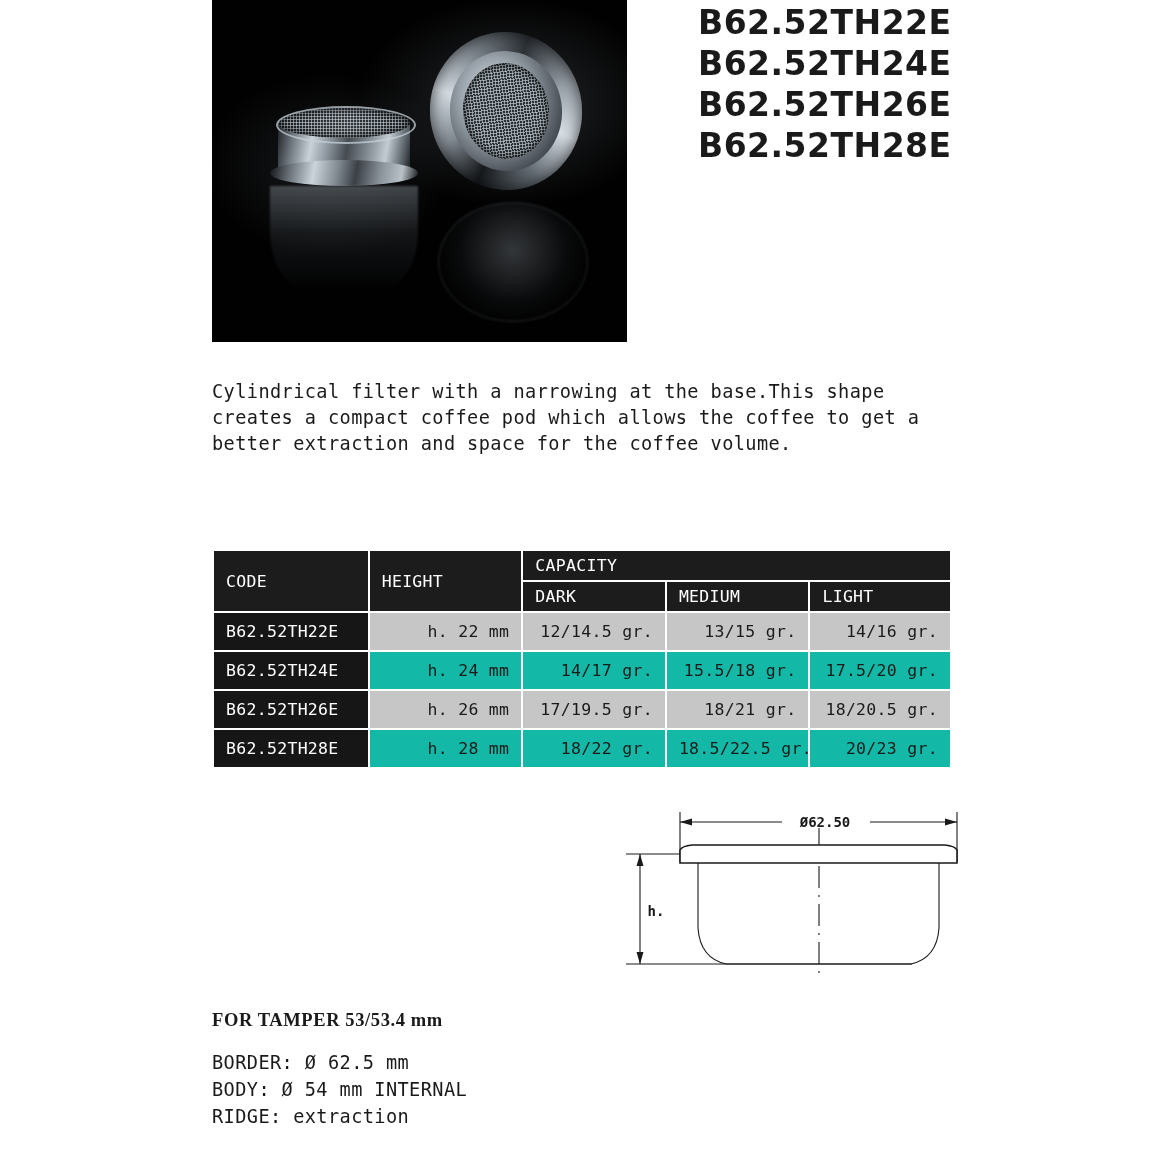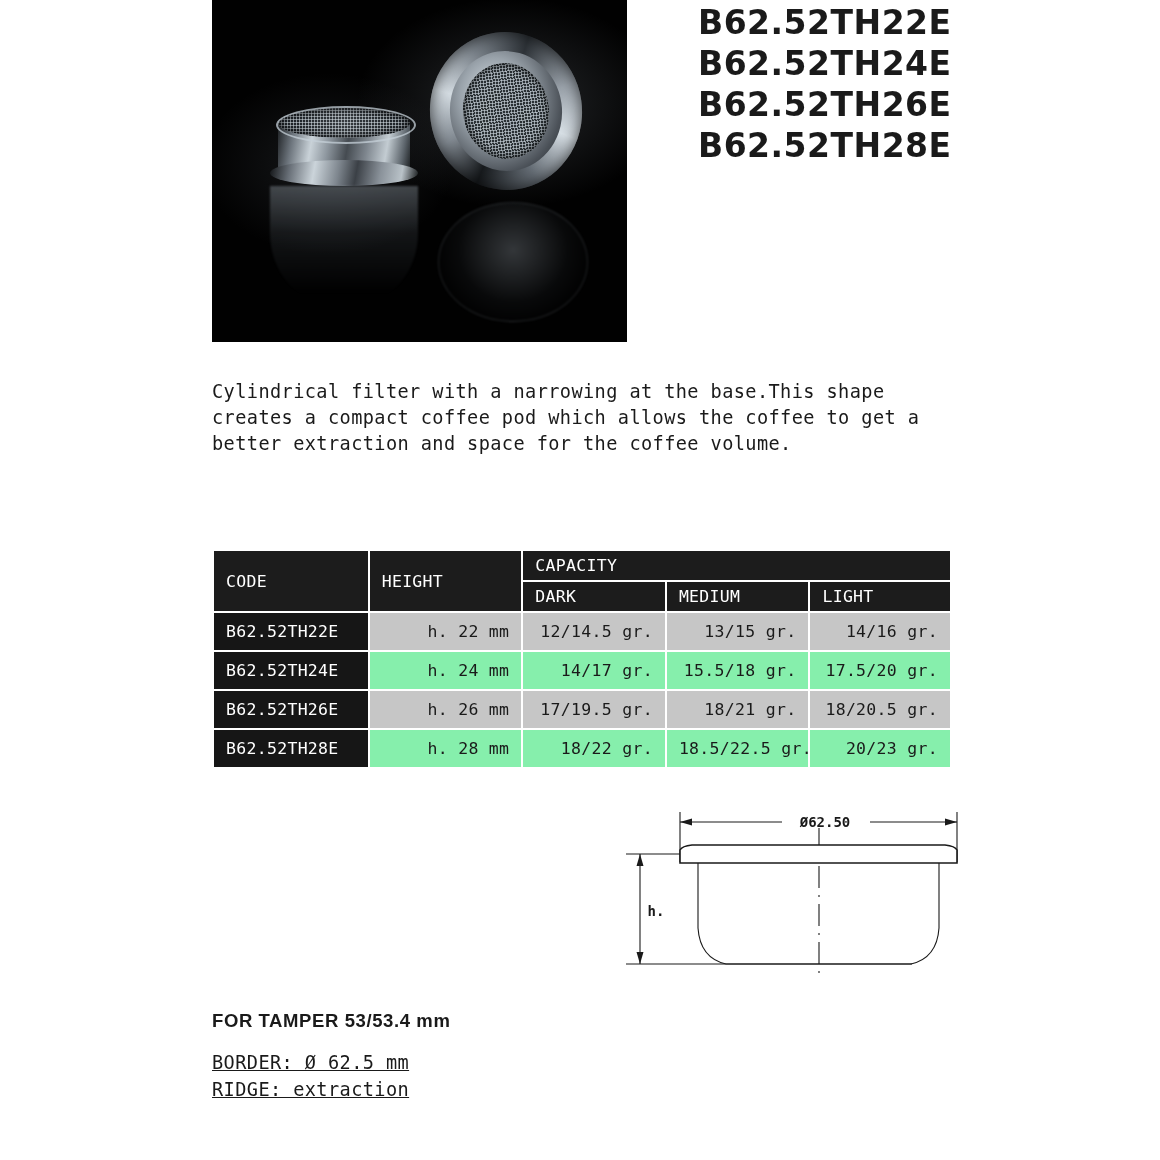--- a/index.html
+++ b/index.html
@@ -187,21 +187,21 @@
     color: #ffffff;
   }
   .h-tall { height: 60px; }
   .h-half { height: 24px; margin-left: 47px; }
   .code-cell {
     background: #161616;
     color: #ffffff;
     height: 37px;
   }
   .row-dark td.val { background: #c6c6c6; }
-  .row-light td.val { background: #86efac; }
+  .row-light td.val { background: #14b8a6; }
   .val {
     color: #1a1a1a;
     height: 37px;
     text-align: right;
   }
   .col-code { width: 152px; }
   .col-height { width: 150px; }
   .col-dark { width: 140px; }
   .col-medium { width: 140px; }
   .col-light { width: 138px; }
@@ -214,38 +214,38 @@
     width: 372px;
     height: 186px;
     font-weight: bold;
   }
 
   
   .tamper {
     position: absolute;
     left: 212px;
     top: 1010px;
-    font-family: Liberation Sans, sans-serif;
+    font-family: Liberation Serif, serif;
     font-weight: bold;
     font-size: 18.5px;
     letter-spacing: 0.6px;
     color: #1a1a1a;
     white-space: nowrap;
   }
   .specs {
     position: absolute;
     left: 212px;
     top: 1049px;
     width: 740px;
     font-size: 18.6px;
     line-height: 27px;
     letter-spacing: 0.4px;
     color: #1a1a1a;
   }
-  .specs div { white-space: nowrap; text-decoration: underline; }
+  .specs div { white-space: nowrap; }
 </style>
 </head>
 <body>
 
 <div class="photo">
   <div class="photo-scene">
     <div class="basket-up">
       <div class="wall"></div>
       <div class="flange"></div>
       <div class="mesh-top"></div>
@@ -354,14 +354,15 @@
       <polygon points="28,158 24.5,146 31.5,146"></polygon>
     </g>
     <text x="213" y="21" font-family="DejaVu Sans Mono, Liberation Mono, monospace" font-size="14" fill="#1a1a1a" text-anchor="middle">Ø62.50</text>
     <text x="44" y="110" font-family="DejaVu Sans Mono, Liberation Mono, monospace" font-size="14" fill="#1a1a1a" text-anchor="middle">h.</text>
   </svg>
 </div>
 
 <div class="tamper">FOR TAMPER 53/53.4 mm</div>
 <div class="specs">
   <div>BORDER: Ø 62.5 mm</div>
+  <div>BODY: Ø 54 mm INTERNAL</div>
   <div>RIDGE: extraction</div>
 </div>
 
 </body></html>

